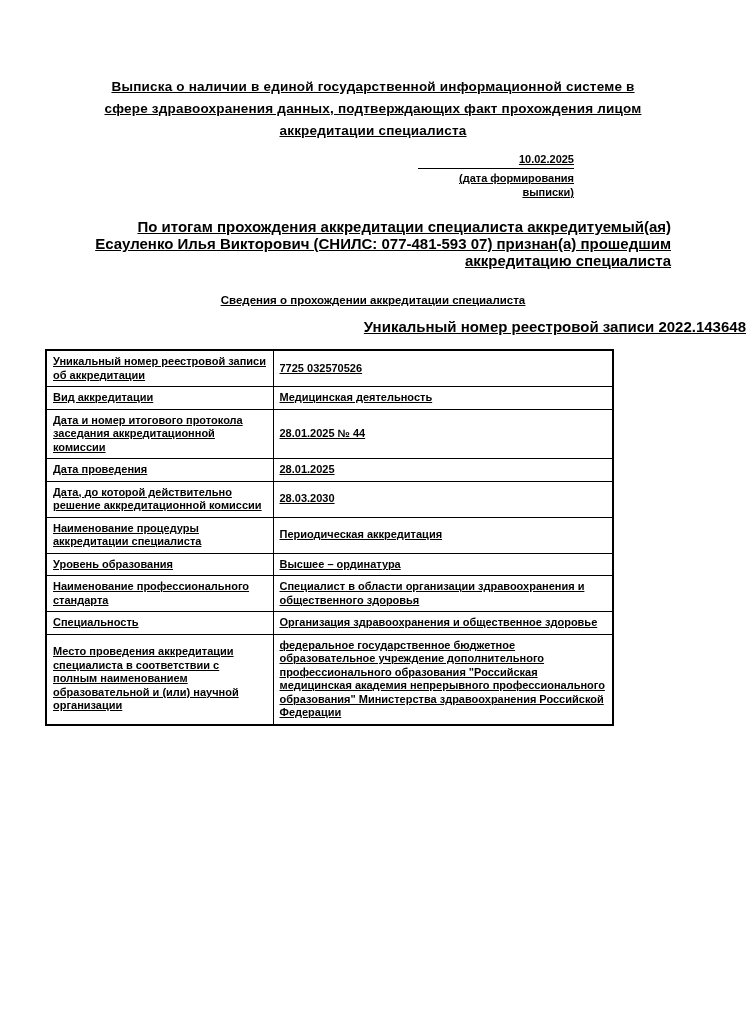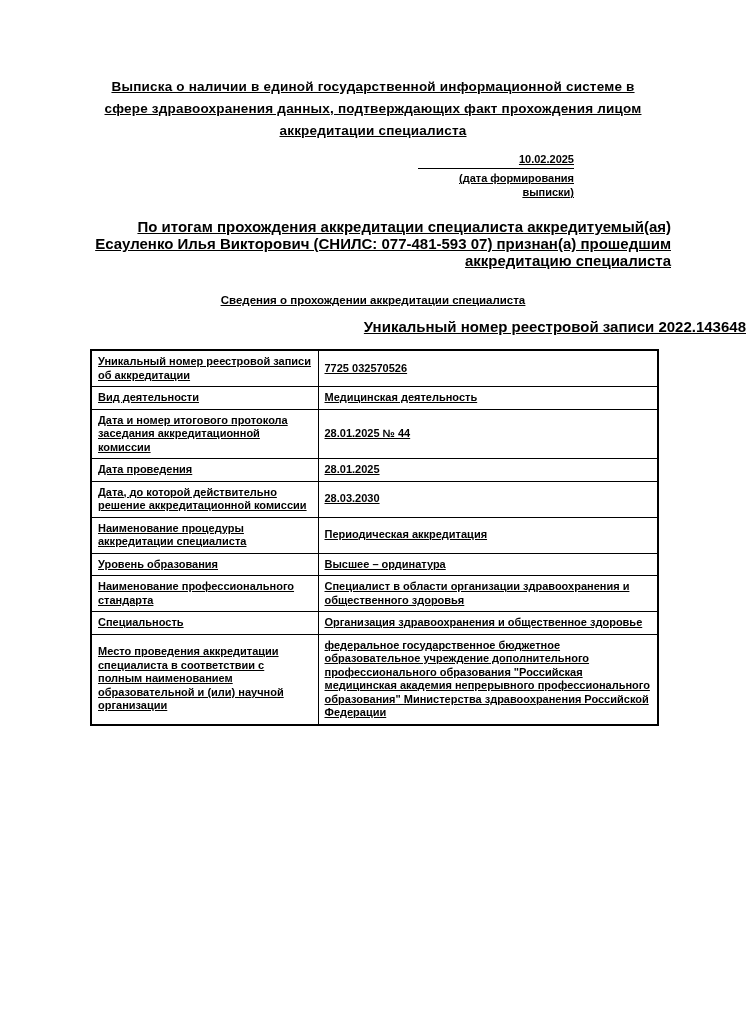--- a/index.html
+++ b/index.html
@@ -57,21 +57,21 @@
     text-decoration: underline;
     line-height: 15px;
   }
   .registry-heading {
     margin-top: 9px;
     text-align: right;
     font-size: 15px;
     line-height: 20px;
   }
   table.acc-table {
-    margin: 12px 0 0 90px;
+    margin: 12px 0 0 45px;
     width: 567px;
     border-collapse: collapse;
     table-layout: fixed;
     border: 2px solid #000;
     font-size: 11px;
   }
   table.acc-table col.c-label { width: 227px; }
   table.acc-table col.c-value { width: 340px; }
   table.acc-table td {
     border: 1.5px solid #000;
@@ -103,21 +103,21 @@
     <colgroup>
         <col class="c-label">
         <col class="c-value">
       </colgroup>
     <tbody>
       <tr>
         <td>Уникальный номер реестровой записи об аккредитации</td>
         <td>7725 032570526</td>
       </tr>
       <tr>
-        <td>Вид деятельности</td>
+        <td>Вид аккредитации</td>
         <td>Медицинская деятельность</td>
       </tr>
       <tr>
         <td>Дата и номер итогового протокола заседания аккредитационной комиссии</td>
         <td>28.01.2025 № 44</td>
       </tr>
       <tr>
         <td>Дата проведения</td>
         <td>28.01.2025</td>
       </tr>

